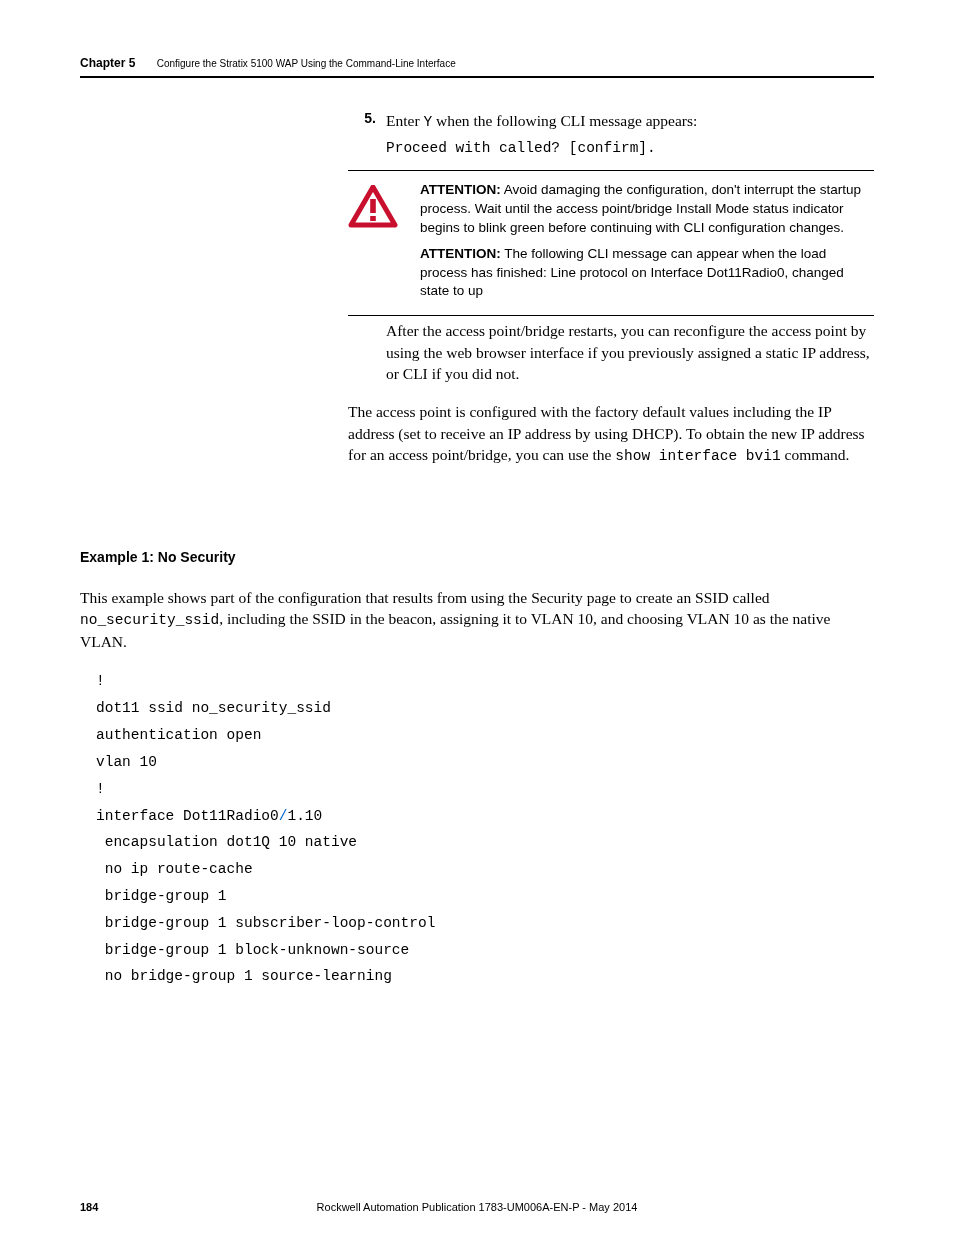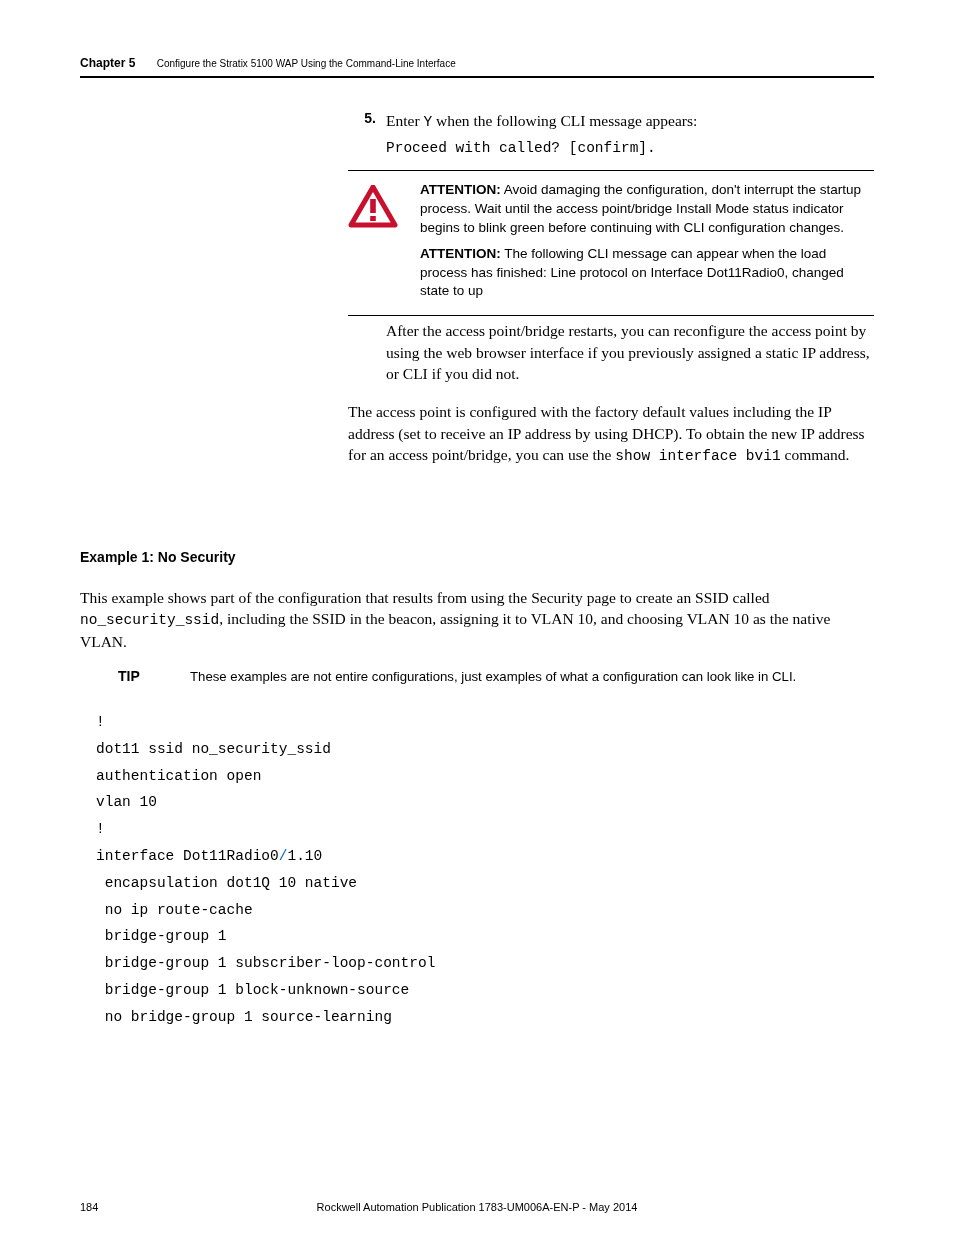--- a/index.html
+++ b/index.html
@@ -69,21 +69,21 @@
   .code-block { margin-left: 16px; font-family: 'Courier New', monospace; font-size: 14.5px; line-height: 1.85; white-space: pre; }
   .slashblue { color: #0066cc; }
   .footer {
     position: absolute;
     bottom: 34px;
     left: 80px;
     right: 80px;
     font-family: Arial, Helvetica, sans-serif;
     font-size: 11px;
   }
-  .footer .pagenum { font-weight: normal; position: absolute; left: 0; }
+  .footer .pagenum { font-weight: bold; position: absolute; left: 0; }
   .footer .pub { position: absolute; left: 0; right: 0; text-align: center; }
 </style>
 </head>
 <body>
 
 <div class="header">
   <span class="chap">Chapter 5</span>
   <span class="chaptitle">Configure the Stratix 5100 WAP Using the Command-Line Interface</span>
 </div>
 
@@ -123,24 +123,20 @@
 
   <div class="section-row">
     <div class="section-body">
 
       <h3 class="subheading">Example 1: No Security</h3>
 
       <p class="body-para">
         <span>This example shows part of the configuration that results from using the Security page to create an SSID called </span><span class="mono">no_security_ssid</span><span>, including the SSID in the beacon, assigning it to VLAN 10, and choosing VLAN 10 as the native VLAN.</span>
       </p>
 
-      <div class="tip-row">
-        <div class="tip-label">TIP</div>
-        <div class="tip-text">These examples are not entire configurations, just examples of what a configuration can look like in CLI.</div>
-      </div>
 
       <div class="code-block"><span>!</span>
 <span>dot11 ssid no_security_ssid</span>
 <span>authentication open</span>
 <span>vlan 10</span>
 <span>!</span>
 <span>interface Dot11Radio0</span><span class="slashblue">/</span><span>1.10</span>
 <span> encapsulation dot1Q 10 native</span>
 <span> no ip route-cache</span>
 <span> bridge-group 1</span>

